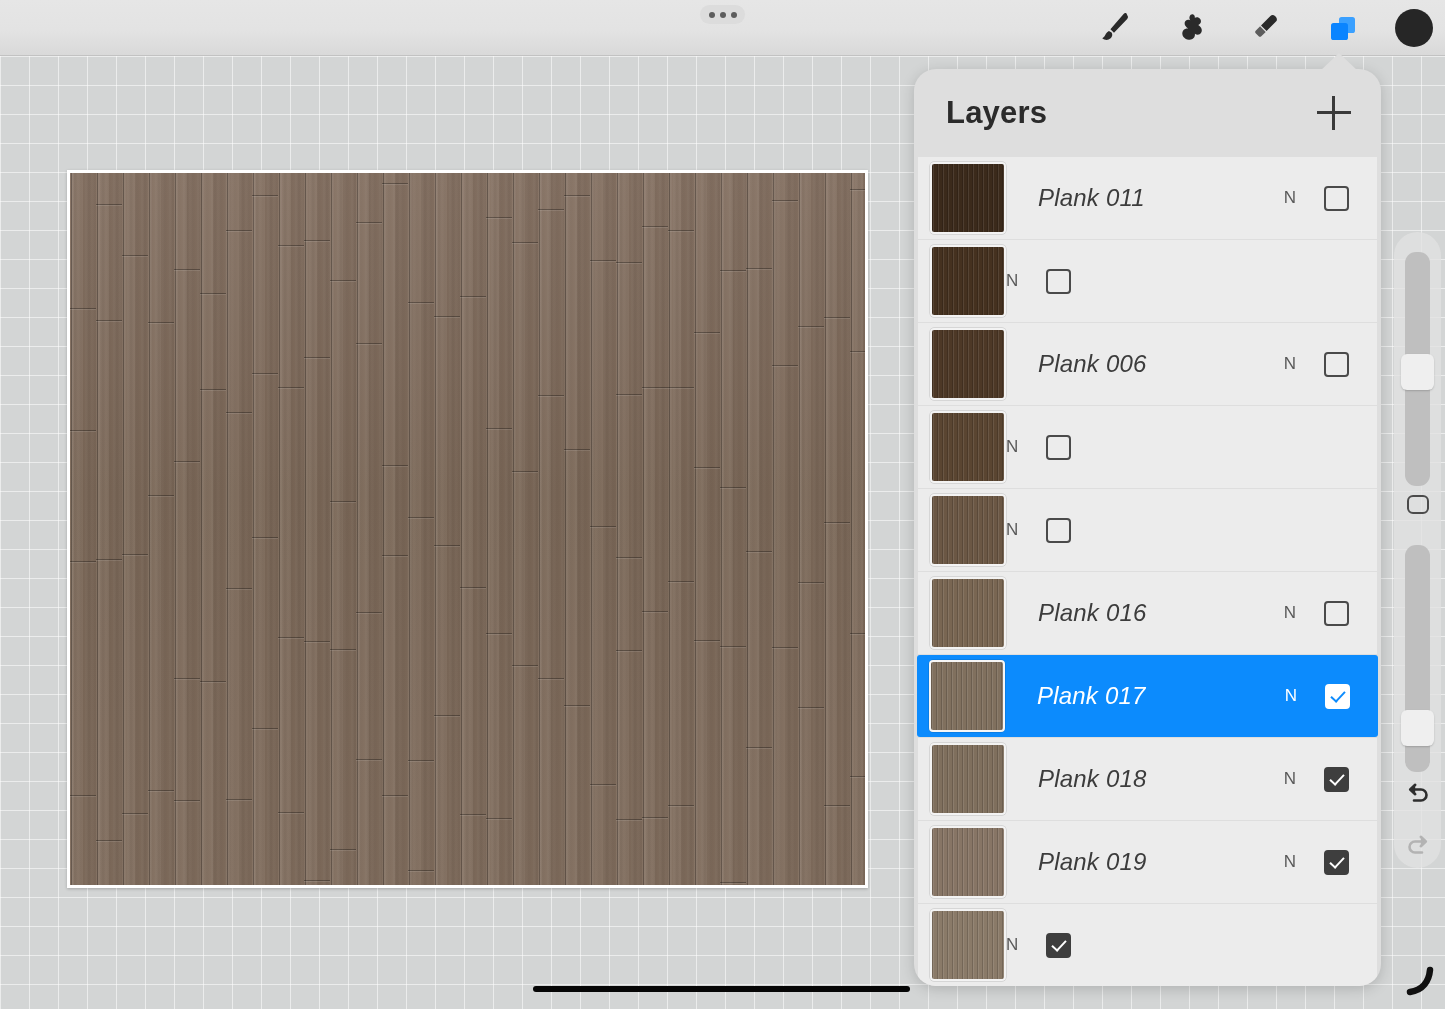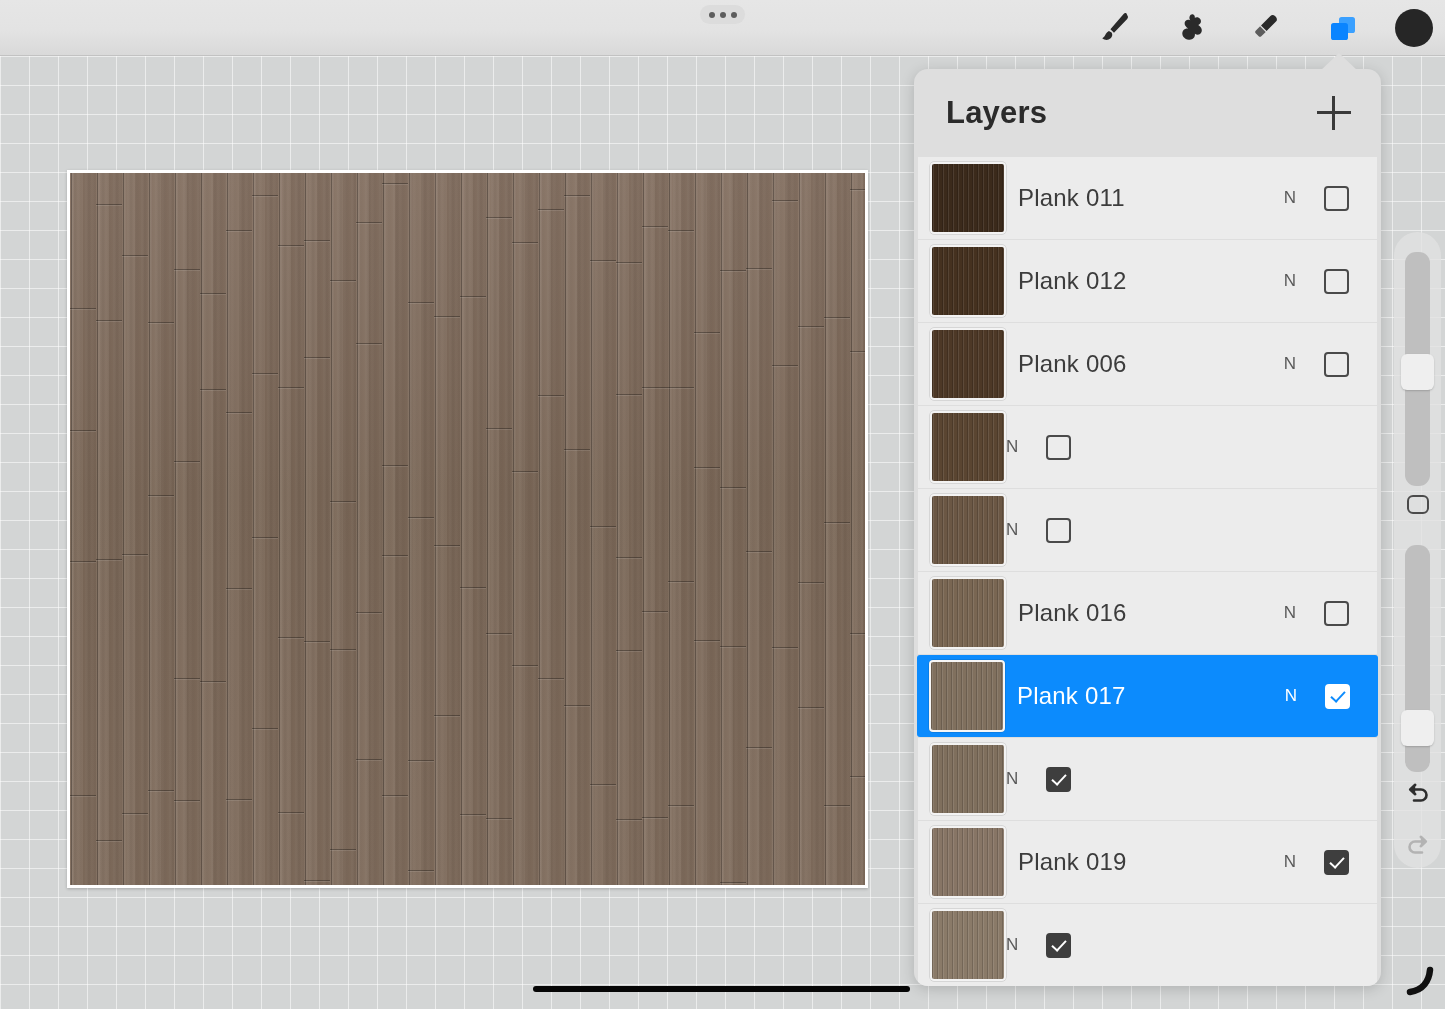--- a/index.html
+++ b/index.html
@@ -172,21 +172,21 @@
     border-radius: 3px;
     z-index: 35;
   }
 
   
   .layers-panel {
     position: absolute;
     left: 914px; top: 69px;
     width: 467px; height: 917px;
     background: #dedede;
-    border-radius: 14px;
+    border-radius: 22px;
     box-shadow: 0 3px 14px rgba(0,0,0,0.17);
     z-index: 50;
     overflow: hidden;
   }
   .panel-notch {
     position: absolute;
     left: 1320px; top: 53px;
     width: 0; height: 0;
     border-left: 19px solid transparent;
     border-right: 19px solid transparent;
@@ -240,24 +240,25 @@
       repeating-linear-gradient(to right,
         rgba(0,0,0,0.16) 0px,
         rgba(0,0,0,0.16) 1px,
         rgba(255,255,255,0.09) 1px,
         rgba(255,255,255,0.09) 2px,
         rgba(0,0,0,0.00) 2px,
         rgba(0,0,0,0.00) 5px);
   }
   .layer-row.selected .thumb { border-color: #f6f6f6; }
   .layer-name {
-    margin-left: 12px;
+    margin-left: 32px;
     font-size: 24px; color: #3c3c3c;
     flex: 1 1 auto;
     letter-spacing: .2px;
+    font-style: italic;
   }
   .layer-row.selected .layer-name { color: #ffffff; }
   .blend-mode {
     font-size: 17px; color: #5a5a5a;
     margin-right: 28px;
   }
   .layer-row.selected .blend-mode { color: #ffffff; }
   .vis-box {
     width: 25px; height: 25px;
     border: 2px solid #4a4a4a;
@@ -494,21 +495,20 @@
     </div>
     <div class="layer-list" id="layer-list">
         <div class="layer-row">
           <div class="thumb" style="background-color: rgb(59, 42, 27);"></div>
           <div class="layer-name">Plank 011</div>
           <div class="blend-mode">N</div>
           <div class="vis-box"></div>
         </div>
         <div class="layer-row">
           <div class="thumb" style="background-color: rgb(69, 49, 31);"></div>
-          <div class="layer-name">Plank 012</div>
           <div class="blend-mode">N</div>
           <div class="vis-box"></div>
         </div>
         <div class="layer-row">
           <div class="thumb" style="background-color: rgb(77, 56, 38);"></div>
           <div class="layer-name">Plank 006</div>
           <div class="blend-mode">N</div>
           <div class="vis-box"></div>
         </div>
         <div class="layer-row">
@@ -528,20 +528,21 @@
           <div class="vis-box"></div>
         </div>
         <div class="layer-row selected">
           <div class="thumb" style="background-color: rgb(128, 112, 94);"></div>
           <div class="layer-name">Plank 017</div>
           <div class="blend-mode">N</div>
           <div class="vis-box checked"></div>
         </div>
         <div class="layer-row">
           <div class="thumb" style="background-color: rgb(127, 111, 93);"></div>
+          <div class="layer-name">Plank 018</div>
           <div class="blend-mode">N</div>
           <div class="vis-box checked"></div>
         </div>
         <div class="layer-row">
           <div class="thumb" style="background-color: rgb(135, 117, 101);"></div>
           <div class="layer-name">Plank 019</div>
           <div class="blend-mode">N</div>
           <div class="vis-box checked"></div>
         </div>
         <div class="layer-row">

